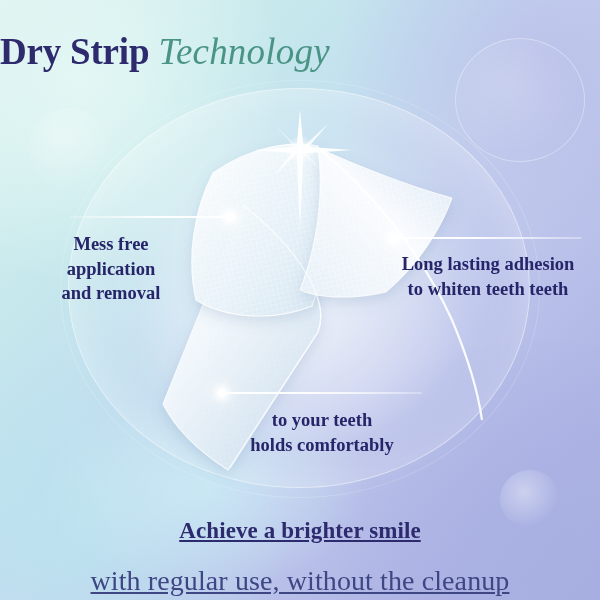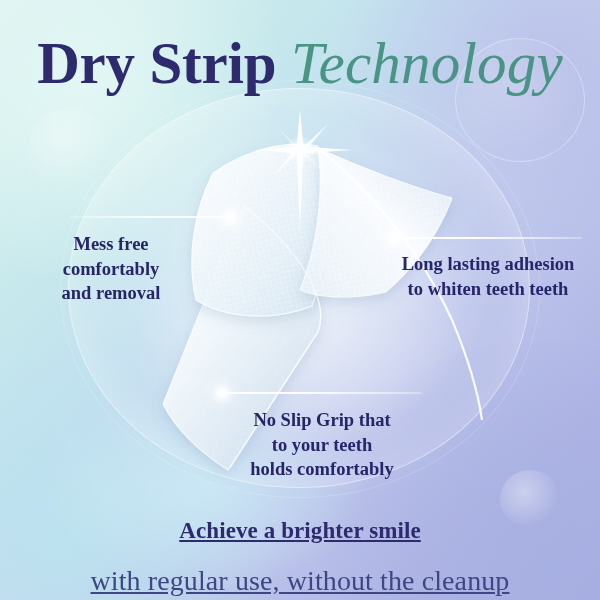--- a/index.html
+++ b/index.html
@@ -87,22 +87,22 @@
   .leader-right{left:394px;top:237px;width:188px;}
   .leader-right .bar{background:linear-gradient(90deg, #fff, rgba(255,255,255,.95) 45%, rgba(255,255,255,.30));}
   .leader-right .dot{left:-4px;}
 
   .leader-center{left:222px;top:392px;width:200px;}
   .leader-center .bar{background:linear-gradient(90deg, #fff, rgba(255,255,255,.95) 45%, rgba(255,255,255,.28));}
   .leader-center .dot{left:-4px;}
 
   
   .headline{
-    position:absolute;left:0;top:32px;width:600px;text-align:center;
-    font-size:59px;line-height:1.06;white-space:nowrap;
+    position:absolute;left:0;top:32px;width:600px;text-align:left;
+    font-size:37px;line-height:1.06;white-space:nowrap;
   }
   .headline .h-strong{font-weight:bold;color:#2d2a6e;letter-spacing:-.2px;}
   .headline .h-em{font-style:italic;color:#4a9485;font-weight:normal;letter-spacing:.2px;}
 
   .callout{
     position:absolute;color:#26256a;font-weight:bold;
     font-size:18.5px;line-height:1.33;text-align:center;
   }
   .callout-left{left:12px;top:232px;width:198px;}
   .callout-right{left:382px;top:252px;width:212px;}
@@ -236,31 +236,30 @@
     <span class="dot"></span>
   </div>
 
   <div class="headline">
     <span class="h-strong">Dry Strip</span>
     <span class="h-em">Technology</span>
   </div>
 
   <div class="callout callout-left">
     <span class="ln">Mess free</span>
-    <span class="ln">comfortably</span>
+    <span class="ln">application</span>
     <span class="ln">and removal</span>
   </div>
 
   <div class="callout callout-right">
     <span class="ln">Long lasting adhesion</span>
     <span class="ln">to whiten teeth teeth</span>
   </div>
 
   <div class="callout callout-center">
-    <span class="ln">No Slip Grip that</span>
     <span class="ln">to your teeth</span>
     <span class="ln">holds comfortably</span>
   </div>
 
   <div class="footer footer-main">Achieve a brighter smile</div>
   <div class="footer footer-sub">with regular use, without the cleanup</div>
 
 </div>
 
 </body></html>

